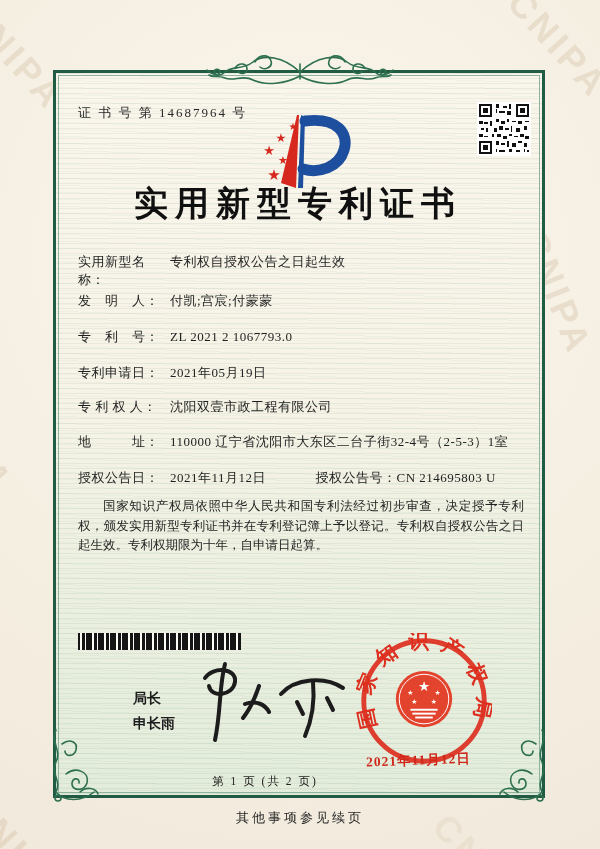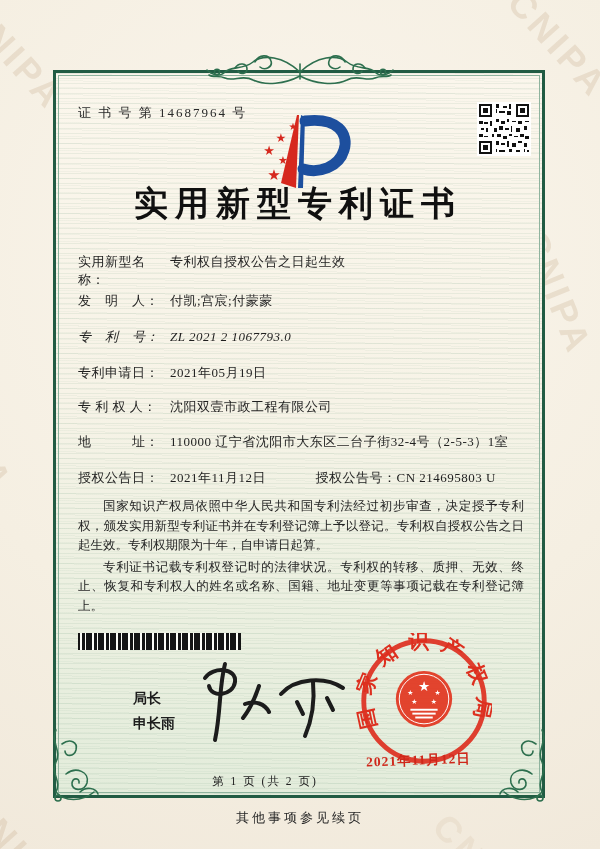--- a/index.html
+++ b/index.html
@@ -176,41 +176,40 @@
   </svg>
 
   <div class="title">实用新型专利证书</div>
 
   <div class="row" style="top:253px;">
     <span class="lbl">实用新型名称：</span><span class="val">专利权自授权公告之日起生效</span>
   </div>
   <div class="row" style="top:292px;">
     <span class="lbl">发　明　人：</span><span class="val">付凯;宫宸;付蒙蒙</span>
   </div>
-  <div class="row" style="top:328px;font-style:italic;">
+  <div class="row" style="top:328px;">
     <span class="lbl">专　利　号：</span><span class="val">ZL 2021 2 1067793.0</span>
   </div>
   <div class="row" style="top:364px;">
     <span class="lbl">专利申请日：</span><span class="val">2021年05月19日</span>
   </div>
   <div class="row" style="top:398px;">
     <span class="lbl">专 利 权 人：</span><span class="val">沈阳双壹市政工程有限公司</span>
   </div>
   <div class="row" style="top:433px;">
     <span class="lbl">地　　　址：</span><span class="val">110000 辽宁省沈阳市大东区二台子街32-4号（2-5-3）1室</span>
   </div>
   <div class="row" style="top:469px;">
     <span class="lbl">授权公告日：</span><span>2021年11月12日</span>
     <span style="display:inline-block;width:42px;"></span>
     <span>授权公告号：</span><span>CN 214695803 U</span>
   </div>
 
   <div class="paras">
     <p>国家知识产权局依照中华人民共和国专利法经过初步审查，决定授予专利权，颁发实用新型专利证书并在专利登记簿上予以登记。专利权自授权公告之日起生效。专利权期限为十年，自申请日起算。</p>
-    <p>专利证书记载专利权登记时的法律状况。专利权的转移、质押、无效、终止、恢复和专利权人的姓名或名称、国籍、地址变更等事项记载在专利登记簿上。</p>
   </div>
 
   <div class="barcode"></div>
 
   <div class="director">
     <div>局长</div>
     <div>申长雨</div>
   </div>
 
   <svg class="sig" width="170" height="95" viewBox="0 0 170 95">

